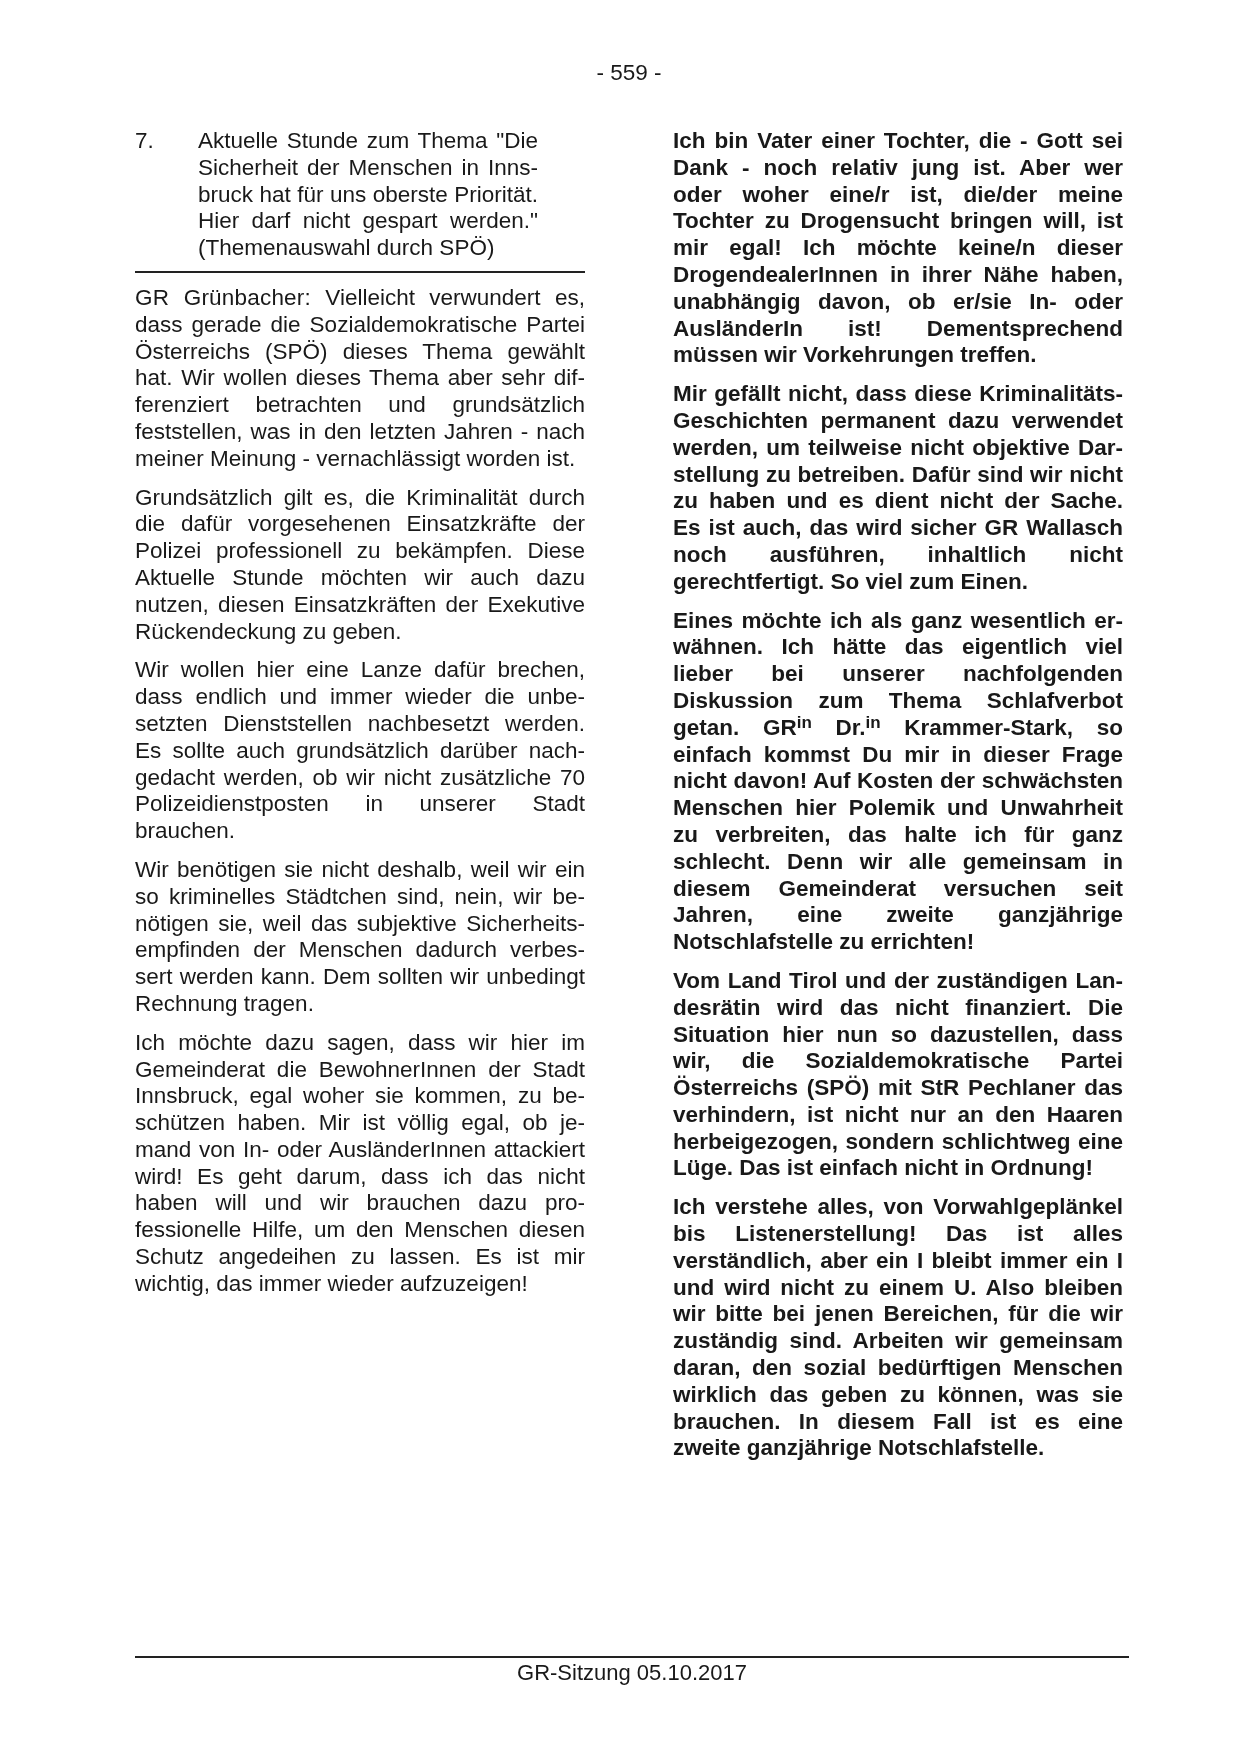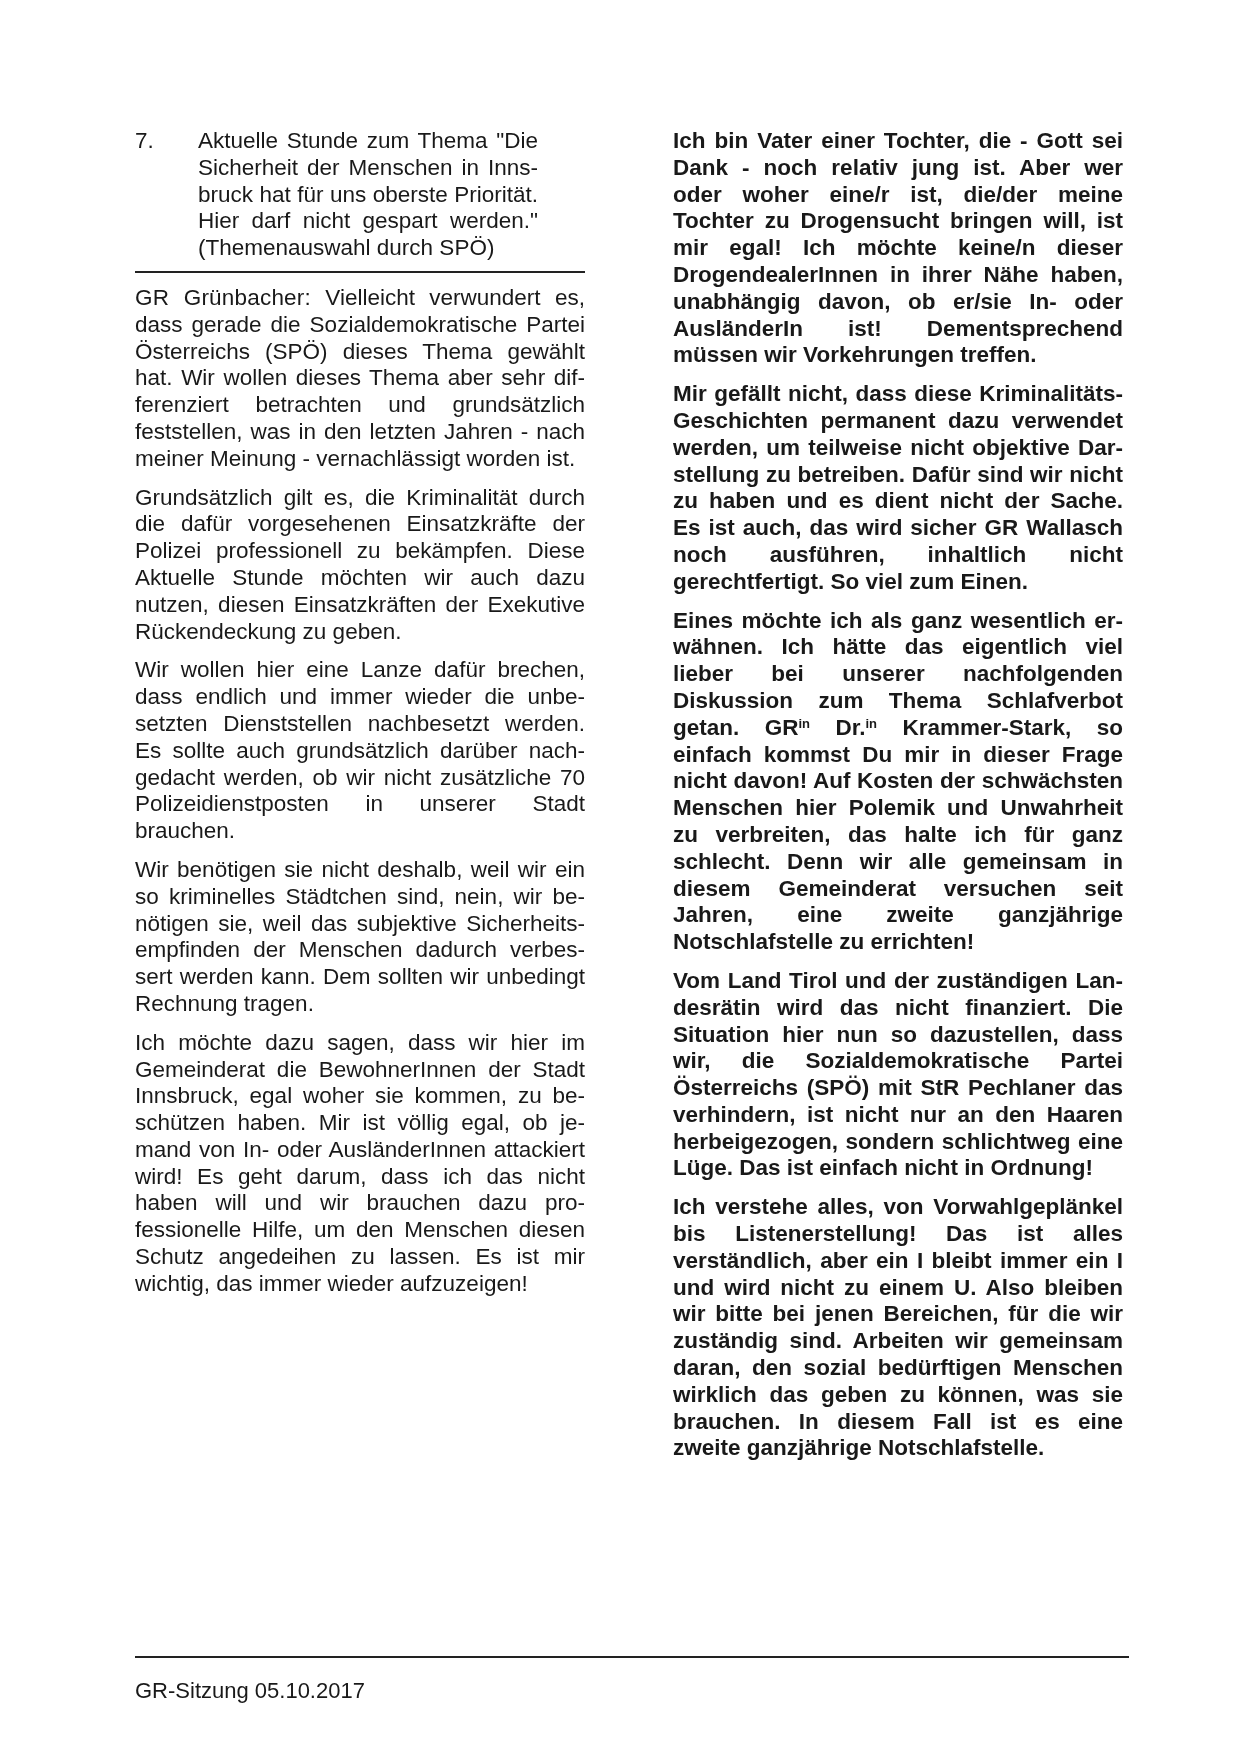--- a/index.html
+++ b/index.html
@@ -61,41 +61,43 @@
     margin: 12px 0 0 0;
     text-align: justify;
     text-align-last: left;
     hyphens: manual;
     -webkit-hyphens: manual;
   }
   p.para.first { margin-top: 12px; }
   .col-right p.para:first-child { margin-top: 0; }
   .speaker { letter-spacing: 0.2px; }
   sup.sup-note {
-    font-size: 13px;
+    font-size: 17px;
     line-height: 0;
     vertical-align: 7px;
   }
   .footer {
     position: absolute;
     left: 135px;
     top: 1656px;
     width: 994px;
     border-top: 2px solid #222222;
-    padding-top: 20px;
+    padding-top: 2px;
+    text-align: center;
   }
   .footer-text {
     font-size: 22px;
   }
 </style>
 </head>
 <body>
 
 <div class="page">
 
+  <div class="page-number">- 559 -</div>
 
   <div class="content">
 
     <div class="col-left">
 
       <div class="agenda-item">
         <div class="item-number">7.</div>
         <div class="item-title">Aktuelle Stunde zum Thema "Die Sicherheit der Menschen in Inns­bruck hat für uns oberste Priori­tät. Hier darf nicht gespart wer­den." (Themenauswahl durch SPÖ)</div>
       </div>
 

